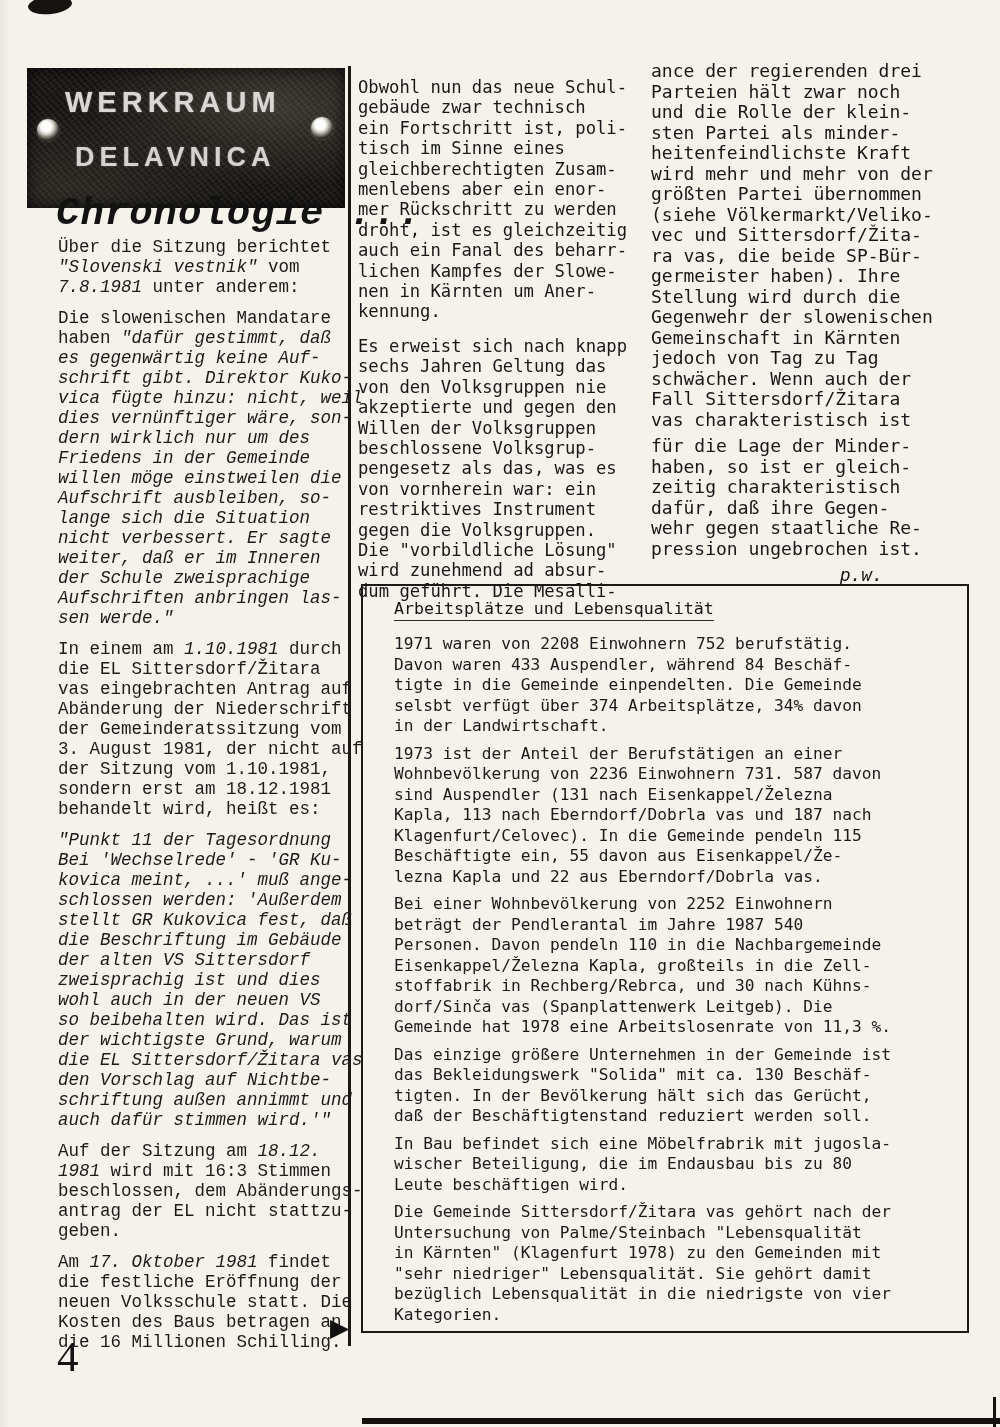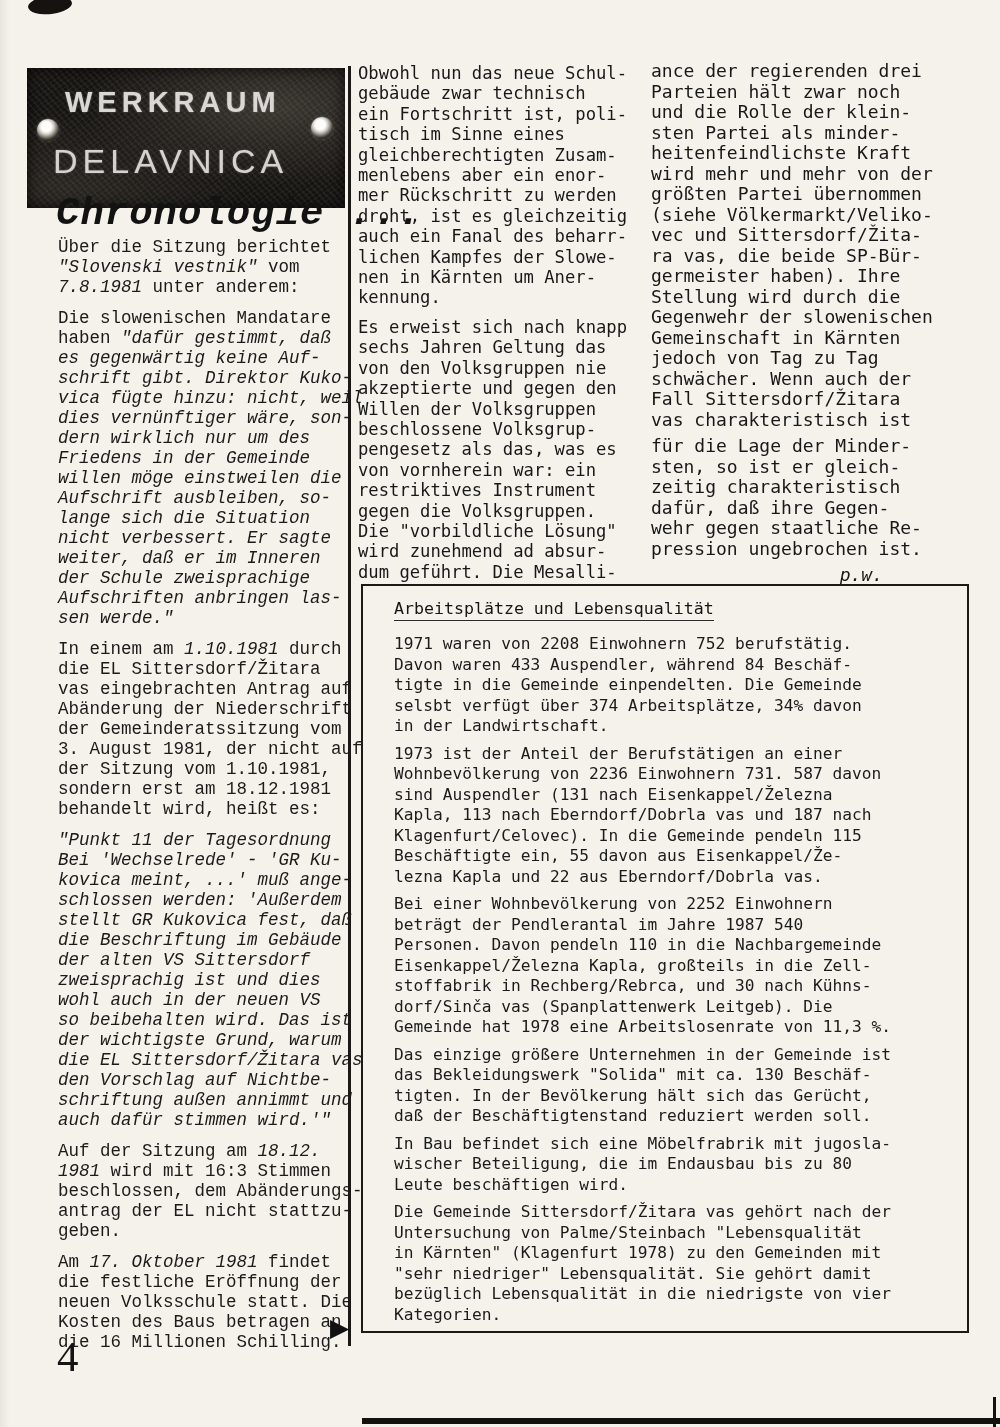--- a/index.html
+++ b/index.html
@@ -42,23 +42,23 @@
       repeating-linear-gradient(-34deg, rgba(255,255,255,.045) 0 1px, transparent 1px 4px);
     box-shadow:inset 0 0 14px rgba(0,0,0,.8);
   }
   .masthead .line1{
     position:absolute;left:38px;top:18px;
     font-family:"Liberation Sans", sans-serif;font-weight:bold;
     font-size:29px;letter-spacing:5px;color:#d9d8d4;
     text-shadow:0 0 2px rgba(255,255,255,.35);
   }
   .masthead .line2{
-    position:absolute;left:26px;top:74px;
-    font-family:"Liberation Sans", sans-serif;font-weight:normal;
-    font-size:34px;letter-spacing:5px;color:#d4d3cf;
+    position:absolute;left:48px;top:74px;
+    font-family:"Liberation Sans", sans-serif;font-weight:bold;
+    font-size:27px;letter-spacing:5px;color:#d4d3cf;
     text-shadow:0 0 2px rgba(255,255,255,.3);
   }
   .screw{
     position:absolute;width:22px;height:22px;border-radius:50%;
     background:radial-gradient(circle at 42% 35%, #fdfdfc 0 26%, #cfccc4 40%, #3a362f 68%, #15130f 85%);
     box-shadow:0 0 3px rgba(255,255,255,.25);
   }
   .screw.left{left:10px;top:51px;}
   .screw.right{left:284px;top:49px;}
   
@@ -75,21 +75,21 @@
   .col-left{
     left:58px;top:237px;width:296px;
     font-family:"Liberation Mono", monospace;
     font-size:17.5px;line-height:20px;color:#1c1b1a;
   }
   .col-left .tpara{margin-bottom:11px;}
   .col-mid{
     left:358px;top:63px;width:276px;
     font-size:17.2px;line-height:20.4px;color:#181818;
   }
-  .col-mid .tpara{margin-bottom:9px;}
+  .col-mid .tpara{margin-bottom:9px;margin-top:14px;}
   .col-right{
     left:651px;top:61px;width:304px;
     font-size:18px;line-height:20.5px;color:#181818;
   }
   .col-right .tpara{margin-bottom:6px;}
   .signature{
     width:100%;text-align:right;padding-right:72px;box-sizing:border-box;
     font-style:italic;font-size:18px;
   }
   .continuation-arrow{
@@ -254,21 +254,21 @@
           <div class="tline"><span>Stellung wird durch die</span></div>
           <div class="tline"><span>Gegenwehr der slowenischen</span></div>
           <div class="tline"><span>Gemeinschaft in Kärnten</span></div>
           <div class="tline"><span>jedoch von Tag zu Tag</span></div>
           <div class="tline"><span>schwächer. Wenn auch der</span></div>
           <div class="tline"><span>Fall Sittersdorf/Žitara</span></div>
           <div class="tline"><span>vas charakteristisch ist</span></div>
         </div>
         <div class="tpara">
           <div class="tline"><span>für die Lage der Minder-</span></div>
-          <div class="tline"><span>sten, so ist er gleich-</span></div>
+          <div class="tline"><span>haben, so ist er gleich-</span></div>
           <div class="tline"><span>zeitig charakteristisch</span></div>
           <div class="tline"><span>dafür, daß ihre Gegen-</span></div>
           <div class="tline"><span>wehr gegen staatliche Re-</span></div>
           <div class="tline"><span>pression ungebrochen ist.</span></div>
         </div>
       </div>
     <div class="signature">p.w.</div>
   </div>
 
   <div class="continuation-arrow">▶</div>

